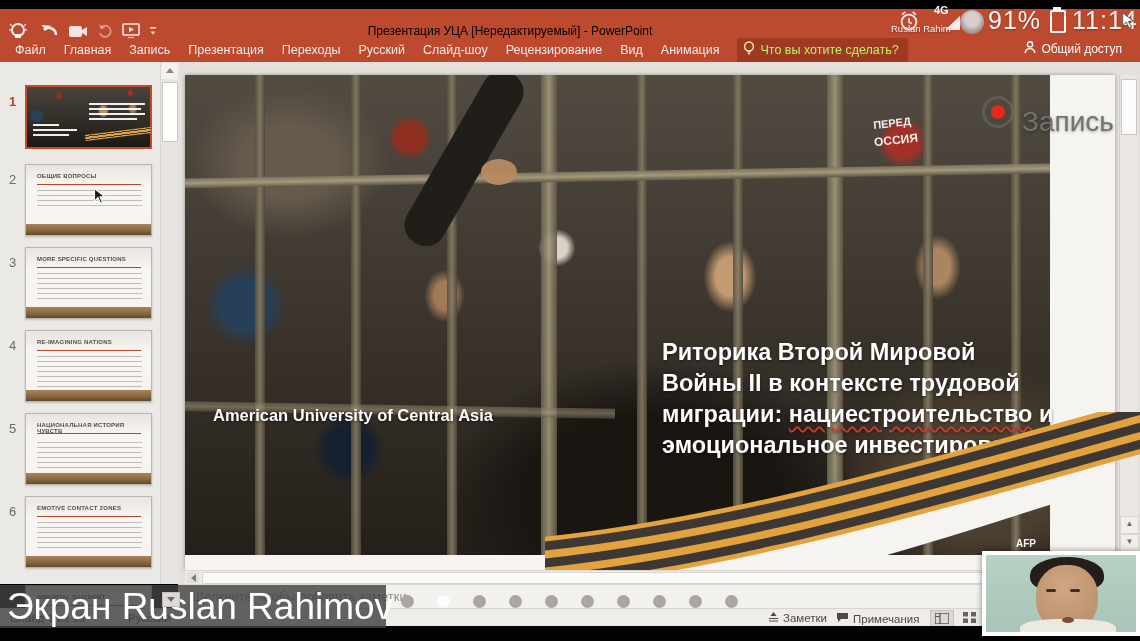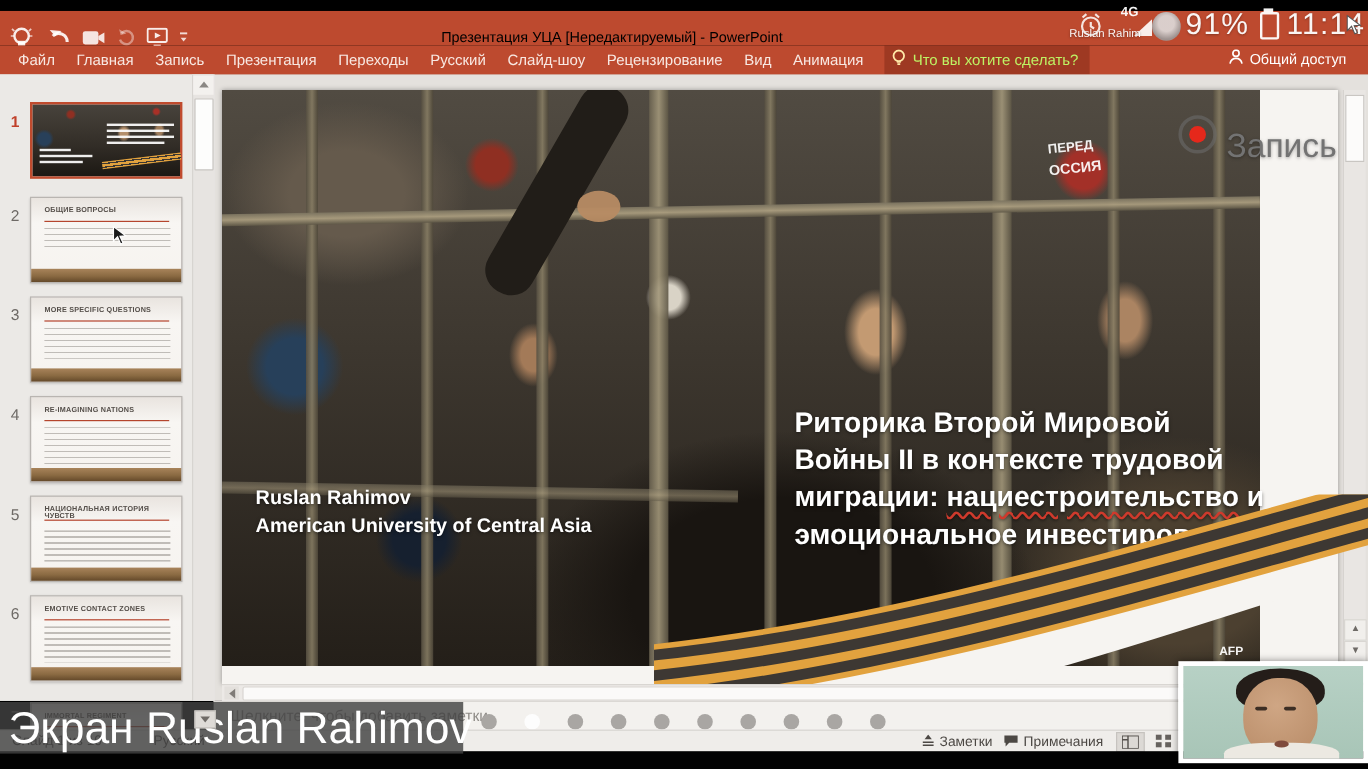--- a/index.html
+++ b/index.html
@@ -341,21 +341,20 @@
       <div id="arm"></div>
       <div id="hand"></div>
       <div class="hat-txt" style="left:672px;top:42px;width:70px;font-size:11px;transform:rotate(-6deg);">ПЕРЕД</div>
       <div class="hat-txt" style="left:676px;top:58px;width:70px;font-size:12px;transform:rotate(-6deg);">ОССИЯ</div>
       <div id="photo-credit">AFP</div>
     </div>
 
     <div id="slide-title"><span>Риторика Второй Мировой Войны II в контексте трудовой миграции: </span><span class="misspell">нациестроительство</span><span> и эмоциональное инвестирование</span></div>
 
     <div id="author">
-      <div>Ruslan Rahimov</div>
       <div>American University of Central Asia</div>
     </div>
   </div>
 
   <svg id="ribbon-svg" width="595" height="158" viewBox="0 0 595 158">
     <path d="M0 192 C180 174 360 116 510 68" fill="none" stroke="#f6f4f1" stroke-width="44" stroke-linecap="round"></path>
     <g fill="none">
       <path d="M-10 152 C190 132 390 72 600 14" stroke="#e2a23e" stroke-width="52"></path>
       <path d="M-10 152 C190 132 390 72 600 14" stroke="#3d3833" stroke-width="9" transform="translate(0,-17)"></path>
       <path d="M-10 152 C190 132 390 72 600 14" stroke="#3d3833" stroke-width="9"></path>

